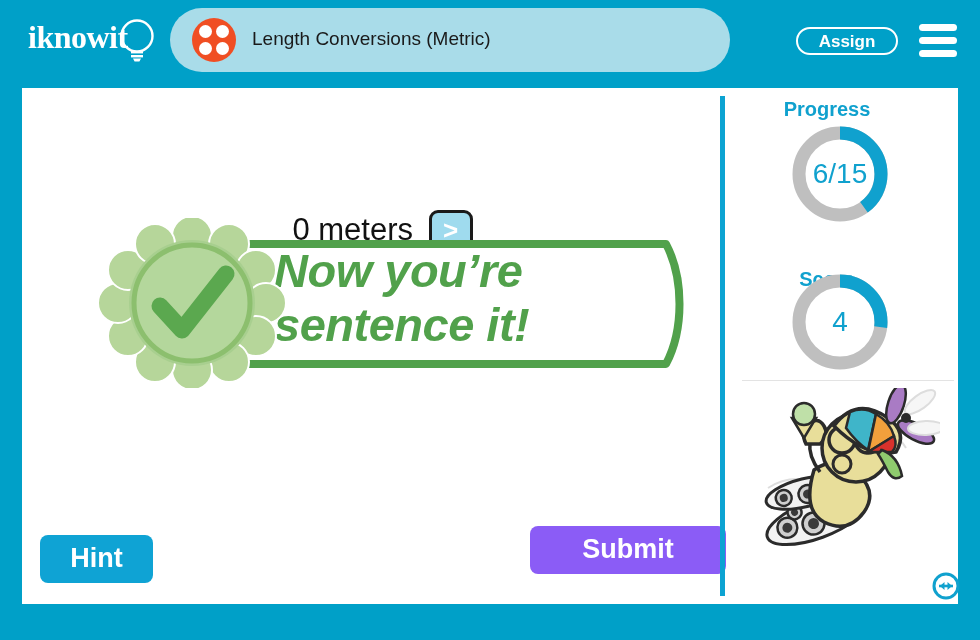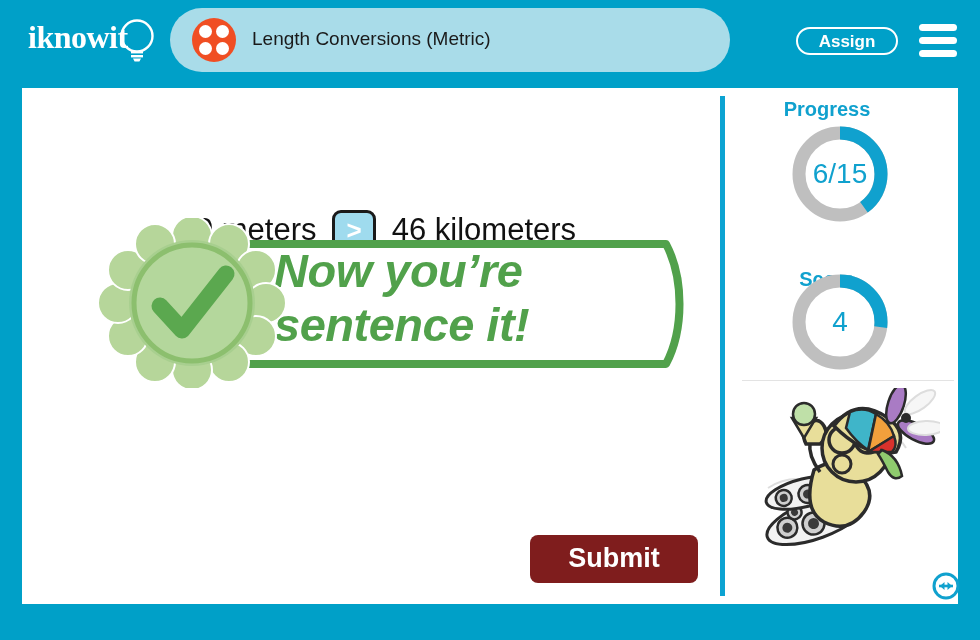--- a/index.html
+++ b/index.html
@@ -169,23 +169,23 @@
     text-align: center;
     cursor: pointer;
   }
   #hint-button {
     left: 18px; top: 447px;
     width: 113px; height: 48px;
     background: #0FA3D4;
     line-height: 47px;
   }
   #submit-button {
-    left: 508px; top: 447px;
-    width: 168px; height: 48px;
-    background: #7f1d1d;
+    left: 508px; top: 438px;
+    width: 196px; height: 48px;
+    background: #8b5cf6;
     line-height: 47px;
   }
 
   
   #divider {
     position: absolute; left: 698px; top: 8px;
     width: 5px; height: 500px;
     background: #0CA3D2;
   }
 
@@ -270,21 +270,20 @@
   <div id="card">
 
     <div id="question-area">
 
 
       <div id="sentence">
         <span>0 meters</span>
         <span id="drop-box">
           <span id="drop-symbol">&gt;</span>
         </span>
-        <span>46 kilometers</span>
       </div>
 
       <div id="feedback">
 
         <svg id="feedback-banner" viewBox="0 0 488 128" preserveAspectRatio="none">
           <path d="M4 4 H462 C480 38, 480 90, 462 124 H4 Z" fill="#FFFFFF" stroke="#51A14B" stroke-width="8" stroke-linejoin="round"></path>
         </svg>
 
         <div id="feedback-text">Now you’re sentence it!</div>
 
@@ -302,20 +301,21 @@
               <circle cx="24" cy="85" r="20"></circle>
             <circle cx="34" cy="52" r="20"></circle>
               <circle cx="61" cy="26" r="20"></circle>
           </g>
           <circle cx="98" cy="85" r="63" fill="#A8CF8F"></circle>
           <circle cx="98" cy="85" r="58" fill="#B4D79C" stroke="#8CBF6E" stroke-width="5"></circle>
           <path d="M66 88 L88 112 L132 56" fill="none" stroke="#5BA84F" stroke-width="17" stroke-linecap="round" stroke-linejoin="round"></path>
         </svg>
       </div>
 
+      <div id="hint-button" class="action-button">Hint</div>
       <div id="submit-button" class="action-button">Submit</div>
     </div>
 
     <div id="divider"></div>
 
     <div id="sidebar">
 
       <div id="progress-label" class="stat-label">Progress</div>
       <div id="progress-donut" class="donut">
         <svg viewBox="0 0 100 100" width="100" height="100">

